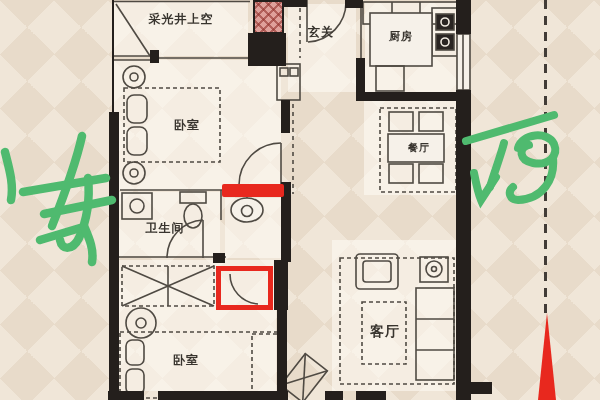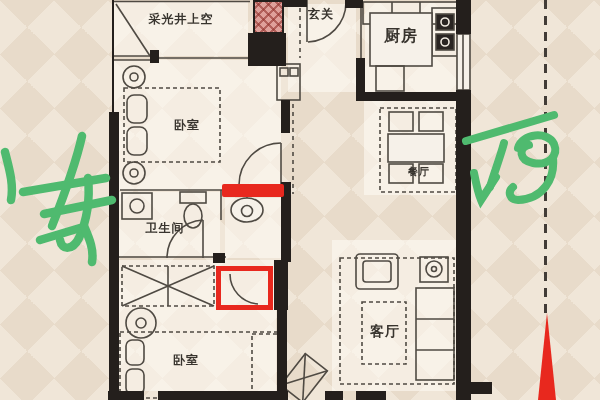--- a/index.html
+++ b/index.html
@@ -161,24 +161,24 @@
   <div class="w" style="left:277px;top:308px;width:10px;height:84px;"></div>
   <div class="w" style="left:213px;top:253px;width:12px;height:10px;"></div>
   <div class="w" style="left:108px;top:391px;width:36px;height:9px;"></div>
   <div class="w" style="left:158px;top:391px;width:130px;height:9px;"></div>
   <div class="w" style="left:325px;top:391px;width:18px;height:9px;"></div>
   <div class="w" style="left:356px;top:391px;width:30px;height:9px;"></div>
 
   <div class="shaft"></div>
 
   <div class="rlabel" style="left:181px;top:19px;font-size:12px;">采光井上空</div>
-  <div class="rlabel" style="left:321px;top:14px;font-size:12px;">玄关</div>
-  <div class="rlabel" style="left:401px;top:36px;font-size:16px;">厨房</div>
+  <div class="rlabel" style="left:321px;top:32px;font-size:12px;">玄关</div>
+  <div class="rlabel" style="left:401px;top:36px;font-size:11px;">厨房</div>
   <div class="rlabel" style="left:187px;top:125px;font-size:12px;">卧室</div>
-  <div class="rlabel" style="left:419px;top:148px;font-size:10px;margin-top:24px;">餐厅</div>
+  <div class="rlabel" style="left:419px;top:148px;font-size:10px;">餐厅</div>
   <div class="rlabel" style="left:165px;top:228px;font-size:12px;">卫生间</div>
   <div class="rlabel" style="left:186px;top:360px;font-size:12px;">卧室</div>
   <div class="rlabel" style="left:385px;top:331px;font-size:14px;">客厅</div>
 
   <div class="redbar"></div>
   <div class="redbox"></div>
   <div class="dashline"></div>
   <svg class="abs" style="left:532px;top:312px;" width="30" height="88" viewBox="0 0 30 88">
     <polygon points="15,1 24,88 6,88" fill="#e8281e"></polygon>
   </svg>

